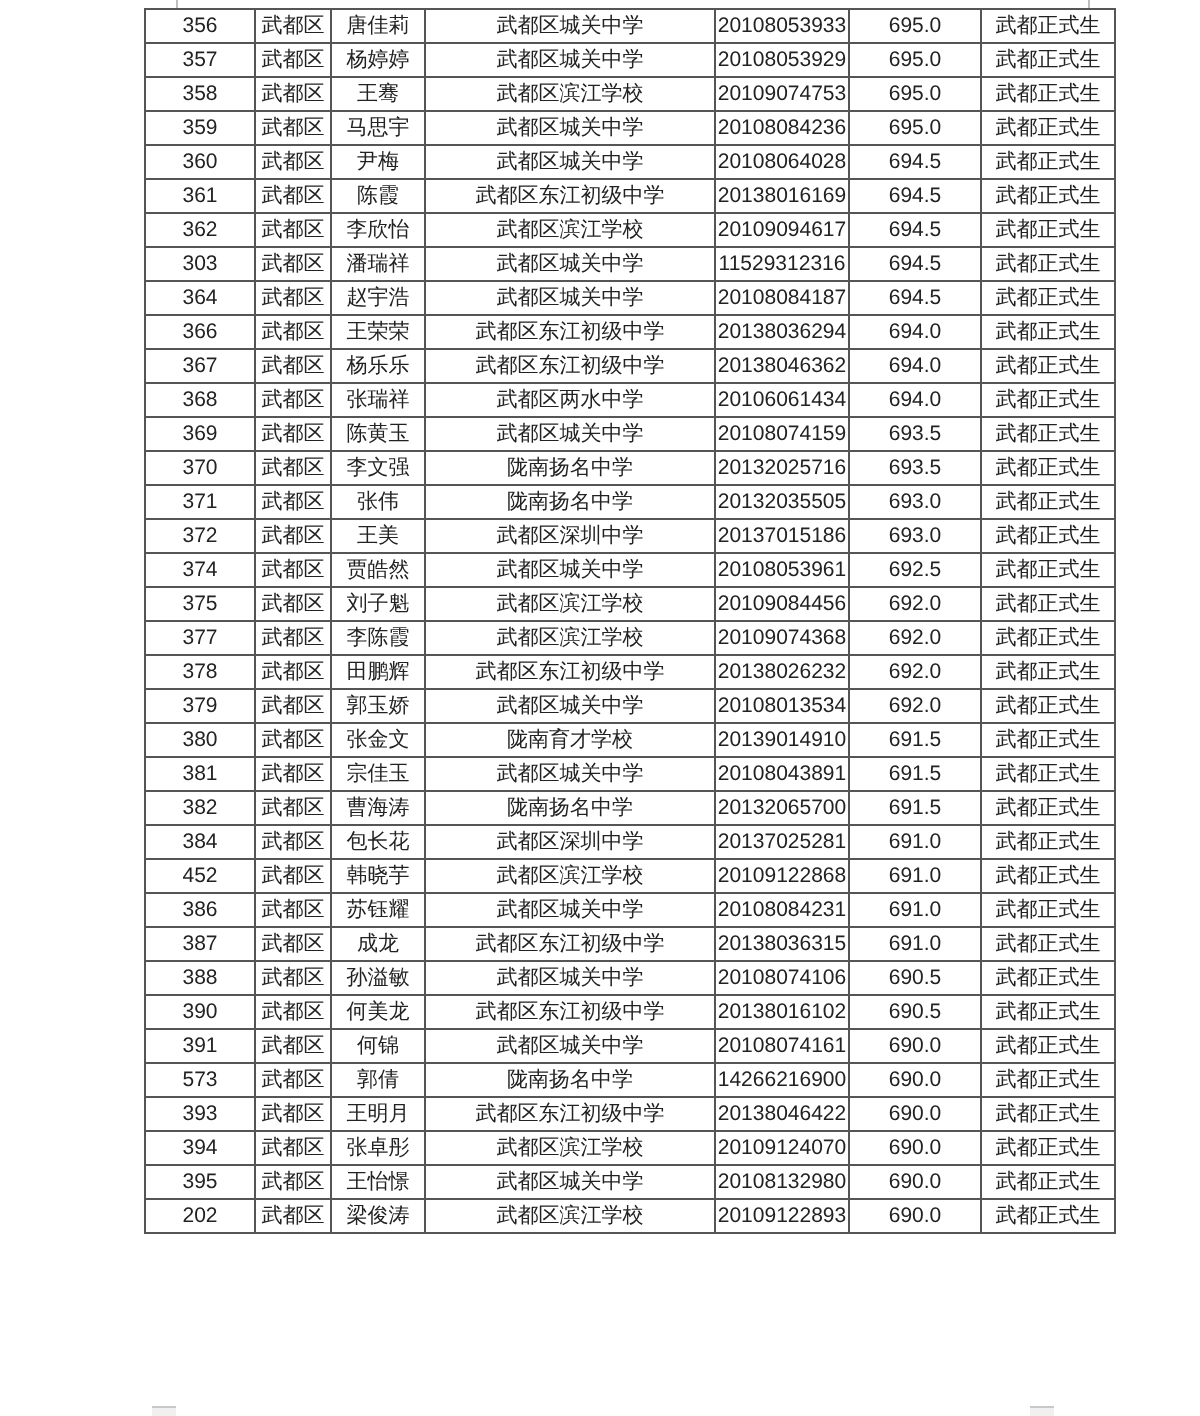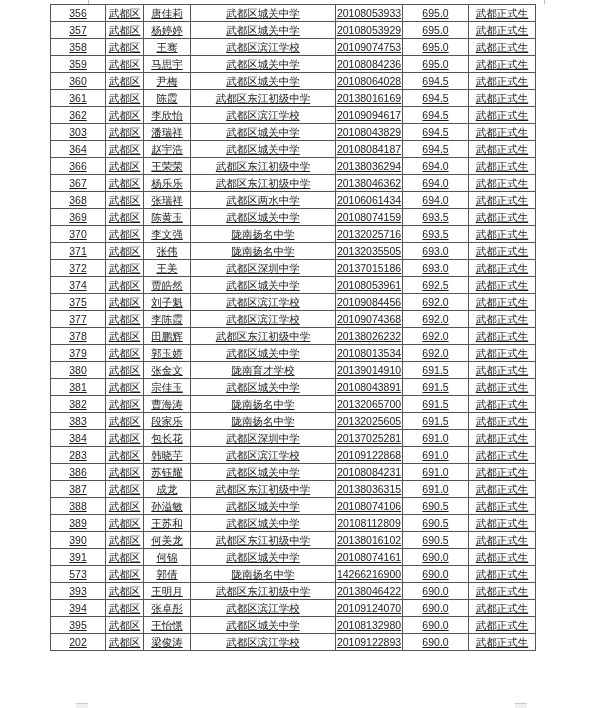--- a/index.html
+++ b/index.html
@@ -21,26 +21,25 @@
     top: 0;
     width: 1px;
     height: 4px;
     background: #bfbfbf;
   }
   .page-artifact-line.right {
     left: 544px;
   }
   table.score-table {
     position: absolute;
-    left: 50px;
+    left: 72px;
     top: 4px;
     width: 485px;
     border-collapse: collapse;
     table-layout: fixed;
-    text-decoration: underline;
   }
   table.score-table td {
     border: 1px solid #555555;
     height: 16px;
     padding: 0;
     text-align: center;
     vertical-align: middle;
     font-size: 10.5px;
     line-height: 16px;
     white-space: nowrap;
@@ -144,21 +143,21 @@
         <td class="col-school">武都区滨江学校</td>
         <td class="col-id">20109094617</td>
         <td class="col-score">694.5</td>
         <td class="col-type">武都正式生</td>
       </tr>
       <tr>
         <td class="col-rank">303</td>
         <td class="col-district">武都区</td>
         <td class="col-name">潘瑞祥</td>
         <td class="col-school">武都区城关中学</td>
-        <td class="col-id">20108043829</td>
+        <td class="col-id">11529312316</td>
         <td class="col-score">694.5</td>
         <td class="col-type">武都正式生</td>
       </tr>
       <tr>
         <td class="col-rank">364</td>
         <td class="col-district">武都区</td>
         <td class="col-name">赵宇浩</td>
         <td class="col-school">武都区城关中学</td>
         <td class="col-id">20108084187</td>
         <td class="col-score">694.5</td>
@@ -293,39 +292,30 @@
       <tr>
         <td class="col-rank">382</td>
         <td class="col-district">武都区</td>
         <td class="col-name">曹海涛</td>
         <td class="col-school">陇南扬名中学</td>
         <td class="col-id">20132065700</td>
         <td class="col-score">691.5</td>
         <td class="col-type">武都正式生</td>
       </tr>
       <tr>
-        <td class="col-rank">383</td>
-        <td class="col-district">武都区</td>
-        <td class="col-name">段家乐</td>
-        <td class="col-school">陇南扬名中学</td>
-        <td class="col-id">20132025605</td>
-        <td class="col-score">691.5</td>
-        <td class="col-type">武都正式生</td>
-      </tr>
-      <tr>
         <td class="col-rank">384</td>
         <td class="col-district">武都区</td>
         <td class="col-name">包长花</td>
         <td class="col-school">武都区深圳中学</td>
         <td class="col-id">20137025281</td>
         <td class="col-score">691.0</td>
         <td class="col-type">武都正式生</td>
       </tr>
       <tr>
-        <td class="col-rank">283</td>
+        <td class="col-rank">452</td>
         <td class="col-district">武都区</td>
         <td class="col-name">韩晓芋</td>
         <td class="col-school">武都区滨江学校</td>
         <td class="col-id">20109122868</td>
         <td class="col-score">691.0</td>
         <td class="col-type">武都正式生</td>
       </tr>
       <tr>
         <td class="col-rank">386</td>
         <td class="col-district">武都区</td>
@@ -343,29 +333,20 @@
         <td class="col-id">20138036315</td>
         <td class="col-score">691.0</td>
         <td class="col-type">武都正式生</td>
       </tr>
       <tr>
         <td class="col-rank">388</td>
         <td class="col-district">武都区</td>
         <td class="col-name">孙溢敏</td>
         <td class="col-school">武都区城关中学</td>
         <td class="col-id">20108074106</td>
-        <td class="col-score">690.5</td>
-        <td class="col-type">武都正式生</td>
-      </tr>
-      <tr>
-        <td class="col-rank">389</td>
-        <td class="col-district">武都区</td>
-        <td class="col-name">王苏和</td>
-        <td class="col-school">武都区城关中学</td>
-        <td class="col-id">20108112809</td>
         <td class="col-score">690.5</td>
         <td class="col-type">武都正式生</td>
       </tr>
       <tr>
         <td class="col-rank">390</td>
         <td class="col-district">武都区</td>
         <td class="col-name">何美龙</td>
         <td class="col-school">武都区东江初级中学</td>
         <td class="col-id">20138016102</td>
         <td class="col-score">690.5</td>

